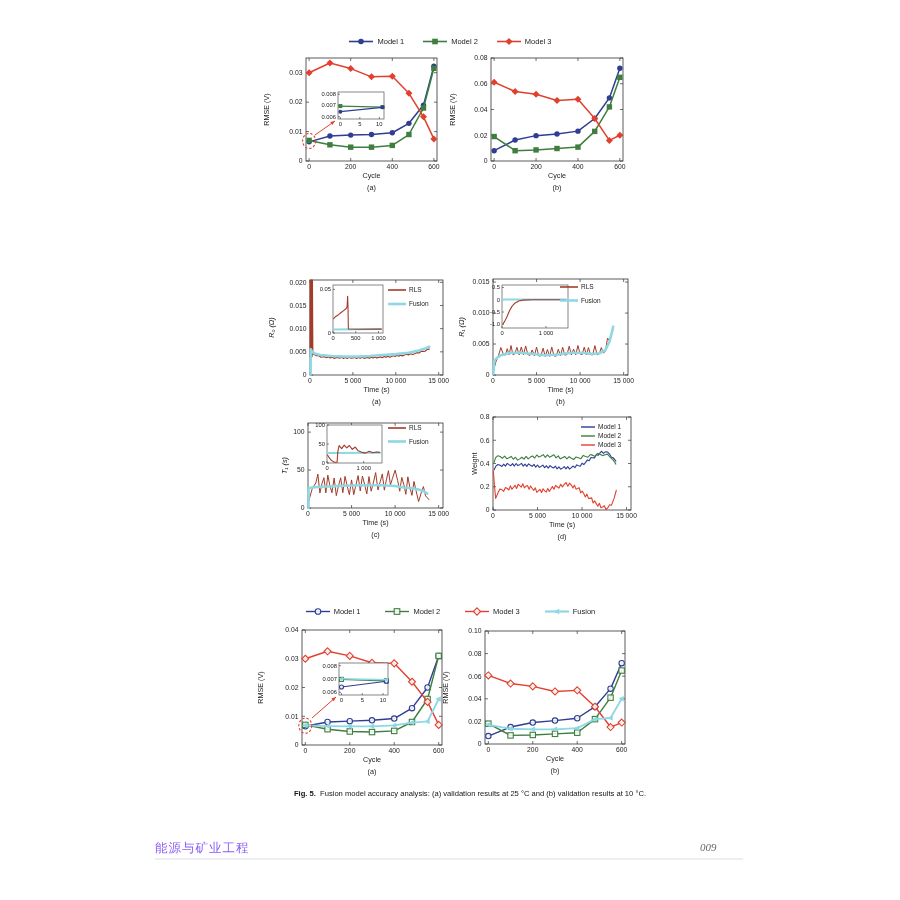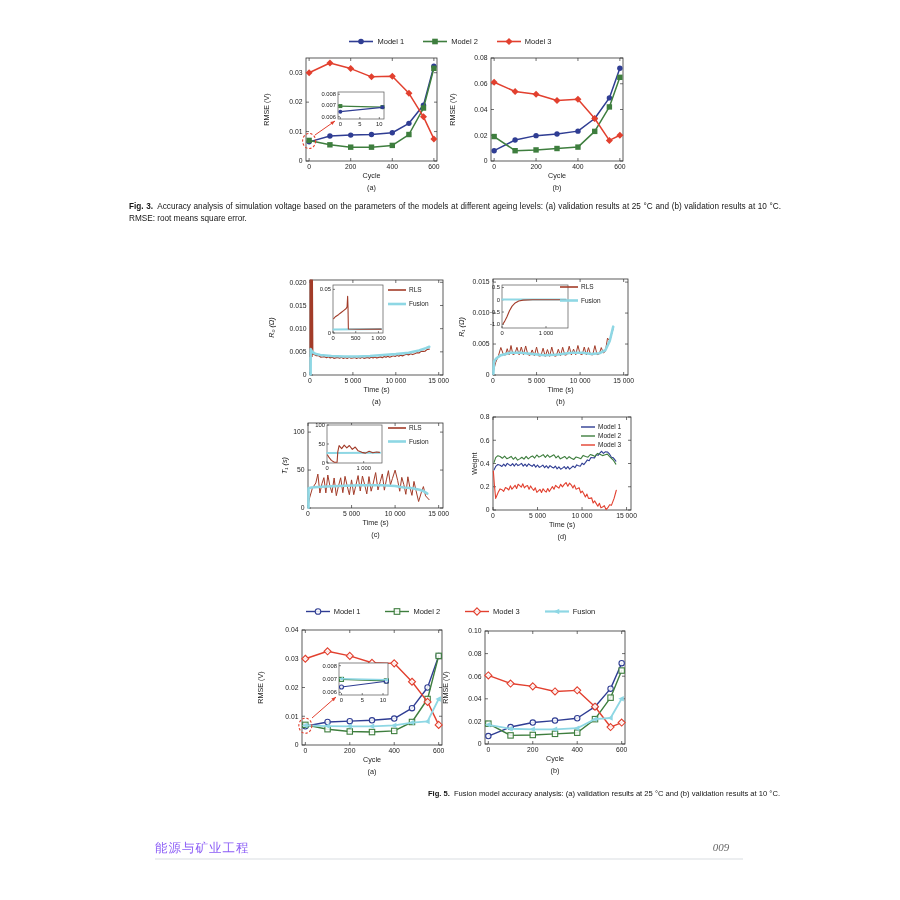--- a/index.html
+++ b/index.html
@@ -7,23 +7,23 @@
         font-family:"Liberation Sans",sans-serif;color:#111;}
   .chart{position:absolute;}
   svg text{font-family:"Liberation Sans",sans-serif;fill:#222;}
   .hlegend{position:absolute;left:150px;width:600px;display:flex;justify-content:center;align-items:center;}
   .legend-item{display:flex;align-items:center;margin:0 9px;}
   .legend-label{font-size:7.5px;color:#222;margin-left:3px;white-space:nowrap;}
   .caption{position:absolute;font-size:8px;line-height:1.45;color:#151515;}
   .caption b{margin-right:2px;}
   #cap3{left:129px;top:201px;width:652px;text-align:justify;font-size:8.2px;}
   #cap4{left:150px;top:560px;width:620px;text-align:center;font-size:7.4px;white-space:nowrap;}
-  #cap5{left:160px;top:788px;width:620px;text-align:right;font-size:7.6px;white-space:nowrap;}
+  #cap5{left:160px;top:788px;width:620px;text-align:center;font-size:7.6px;white-space:nowrap;}
   #footer-left{position:absolute;left:155px;top:840px;font-size:12.5px;letter-spacing:1px;}
-  #footer-right{position:absolute;left:700px;top:841px;width:42px;text-align:center;
+  #footer-right{position:absolute;left:700px;top:841px;width:42px;text-align:left;
                 font-family:"Liberation Serif",serif;font-style:italic;font-size:11px;color:#666;}
   #footer-shadow{position:absolute;left:155px;top:858px;width:588px;height:2px;background:#eceef0;}
 </style>
 </head>
 <body>
 
 <div id="page">
   <div id="legend-fig3" class="hlegend" style="top:37px">
       <span class="legend-item" style="margin: 0px 9px;">
         <svg width="26" height="9">
@@ -179,21 +179,20 @@
       <polyline points="59.14,32.21 80.10,41.48 101.05,44.31 122.00,50.49 142.95,49.20 159.71,68.51 174.38,90.40 184.86,85.25" fill="none" stroke="#e2402f" stroke-width="1.5" stroke-linejoin="round" stroke-linecap="round"></polyline>
       <polygon points="59.142857142857146,28.705000000000013 62.642857142857146,32.20500000000001 59.142857142857146,35.70500000000001 55.642857142857146,32.20500000000001" fill="#e2402f"></polygon>
       <polygon points="80.0952380952381,37.97500000000001 83.5952380952381,41.47500000000001 80.0952380952381,44.97500000000001 76.5952380952381,41.47500000000001" fill="#e2402f"></polygon>
       <polygon points="101.04761904761905,40.807500000000005 104.54761904761905,44.307500000000005 101.04761904761905,47.807500000000005 97.54761904761905,44.307500000000005" fill="#e2402f"></polygon>
       <polygon points="122,46.9875 125.5,50.4875 122,53.9875 118.5,50.4875" fill="#e2402f"></polygon>
       <polygon points="142.95238095238096,45.7 146.45238095238096,49.2 142.95238095238096,52.7 139.45238095238096,49.2" fill="#e2402f"></polygon>
       <polygon points="159.71428571428572,65.01249999999999 163.21428571428572,68.51249999999999 159.71428571428572,72.01249999999999 156.21428571428572,68.51249999999999" fill="#e2402f"></polygon>
       <polygon points="174.38095238095238,86.9 177.88095238095238,90.4 174.38095238095238,93.9 170.88095238095238,90.4" fill="#e2402f"></polygon>
       <polygon points="184.85714285714286,81.75 188.35714285714286,85.25 184.85714285714286,88.75 181.35714285714286,85.25" fill="#e2402f"></polygon>
     </svg>
-  <div class="caption" id="cap3"><b>Fig. 3.</b> <span>Accuracy analysis of simulation voltage based on the parameters of the models at different ageing levels: (a) validation results at 25 °C and (b) validation results at 10 °C. RMSE: root means square error.</span></div>
 
   <svg id="fig4a" class="chart" width="212" height="143" style="left: 252px; top: 270px;">
       <rect x="58" y="10" width="133" height="95" fill="none" stroke="#333333" stroke-width="0.8"></rect>
       <line x1="58" y1="105" x2="58" y2="102" stroke="#333333" stroke-width="0.7"></line>
       <line x1="58" y1="10" x2="58" y2="13" stroke="#333333" stroke-width="0.7"></line>
       <text x="58" y="113" font-size="6.8" text-anchor="middle">0</text>
       <line x1="100.90322580645162" y1="105" x2="100.90322580645162" y2="102" stroke="#333333" stroke-width="0.7"></line>
       <line x1="100.90322580645162" y1="10" x2="100.90322580645162" y2="13" stroke="#333333" stroke-width="0.7"></line>
       <text x="100.90322580645162" y="113" font-size="6.8" text-anchor="middle">5 000</text>
       <line x1="143.80645161290323" y1="105" x2="143.80645161290323" y2="102" stroke="#333333" stroke-width="0.7"></line>

